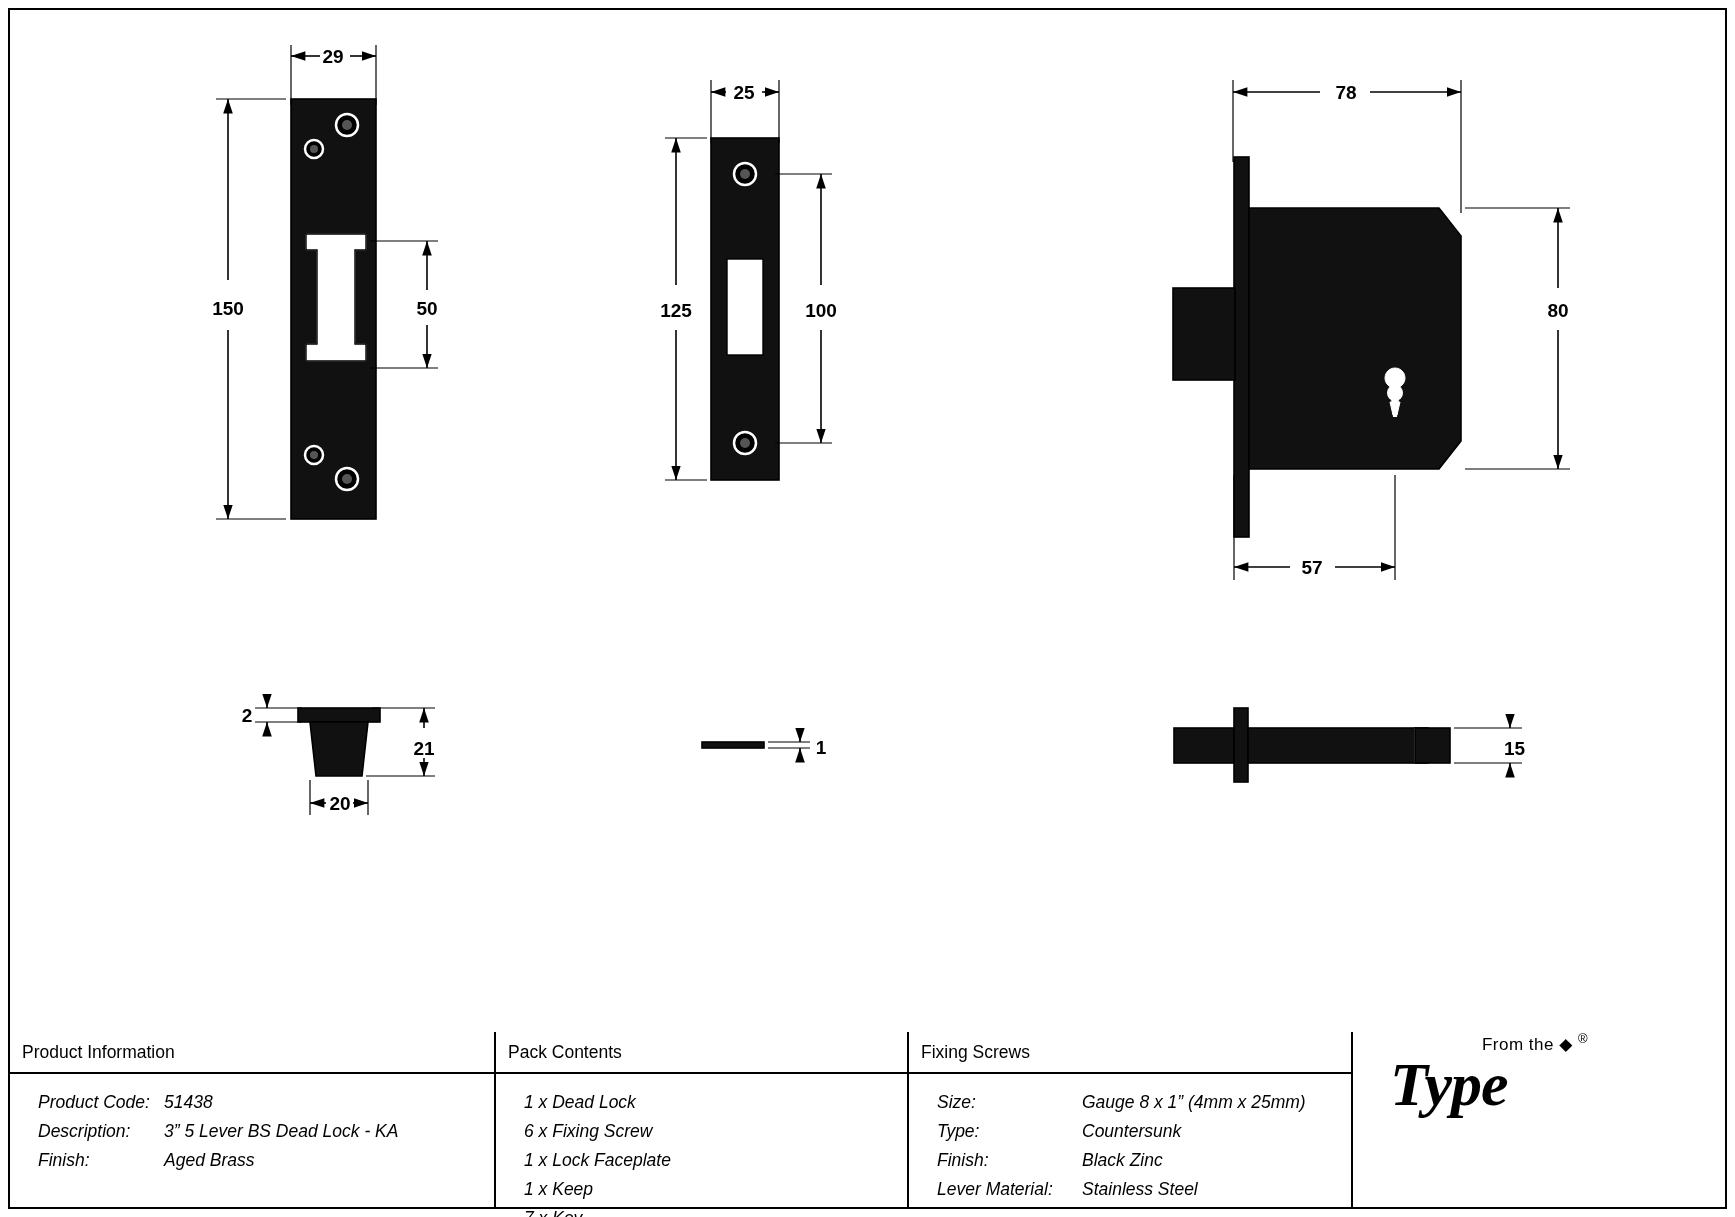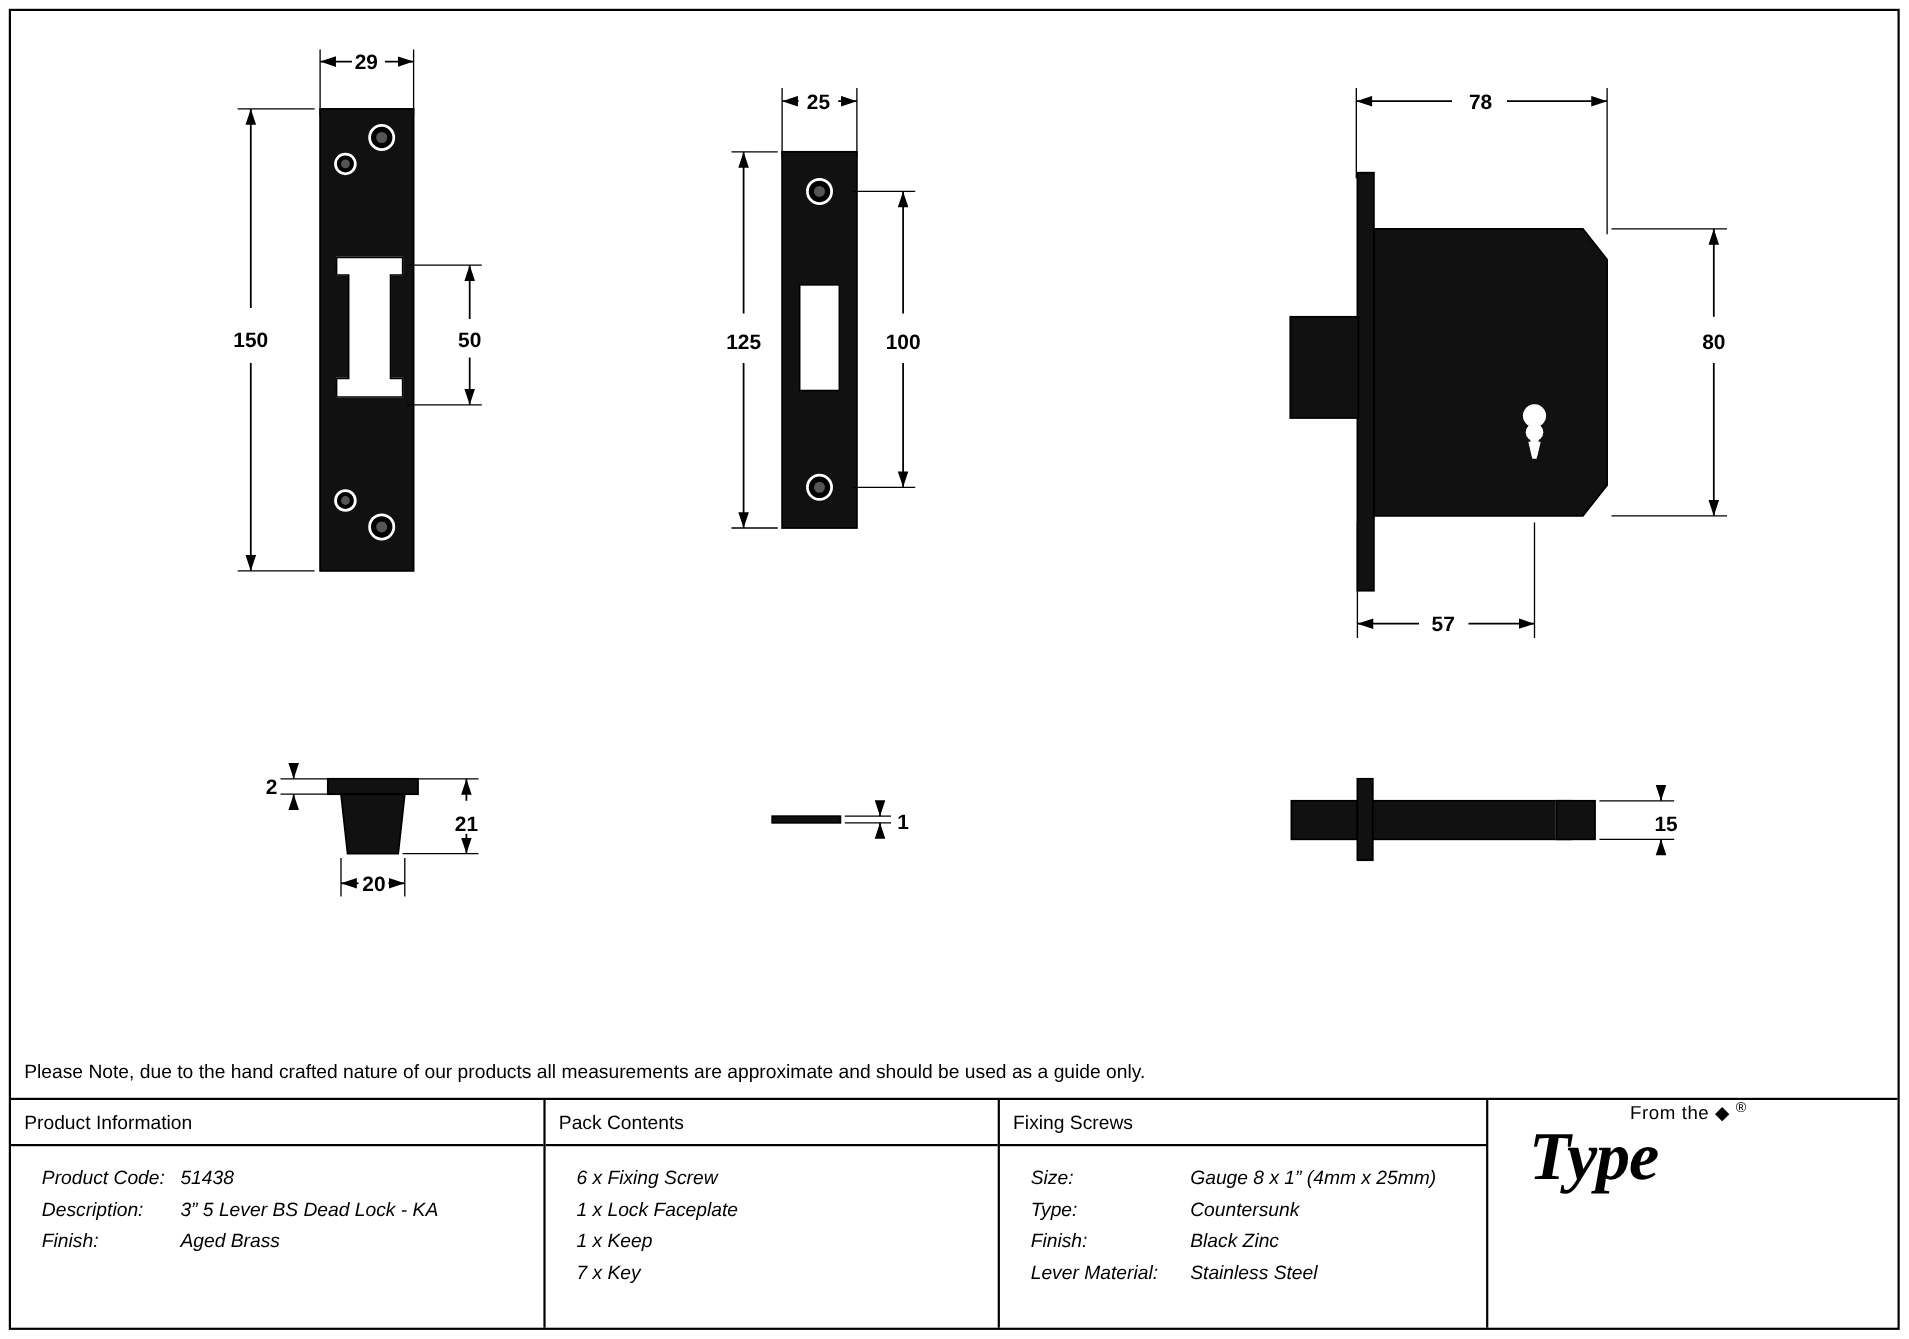--- a/index.html
+++ b/index.html
@@ -5,21 +5,21 @@
   html,body{margin:0;padding:0;background:#ffffff;}
   body{font-family:"Liberation Sans", sans-serif;color:#000;}
   .sheet{position:relative;width:1735px;height:1217px;box-sizing:border-box;}
   .frame{position:absolute;left:8px;top:8px;width:1719px;height:1201px;border:2px solid #000;box-sizing:border-box;}
   .drawing{position:absolute;left:10px;top:10px;width:1715px;height:940px;}
   svg{display:block;}
   .tbl{position:absolute;left:10px;top:950px;width:1715px;height:257px;}
   .note{position:absolute;left:0;top:0;width:1715px;height:50px;border-bottom:2px solid #000;box-sizing:border-box;display:flex;align-items:center;}
   .note span{padding-left:12px;font-size:17.5px;}
   .cols{position:absolute;left:0;top:50px;width:1715px;height:207px;display:flex;}
-  .col{box-sizing:border-box;border-right:2px solid #000;position:relative;}
+  .col{box-sizing:border-box;border-right:2px solid #000;position:relative;margin-top:32px;}
   .col.c1{width:486px;}
   .col.c2{width:413px;}
   .col.c3{width:444px;}
   .col.c4{width:272px;border-right:none;display:flex;align-items:flex-start;justify-content:center;}
   .colhead{height:42px;border-bottom:2px solid #000;display:flex;align-items:center;padding-left:12px;box-sizing:border-box;font-size:17.5px;}
   .colbody{padding:14px 0 0 28px;font-size:17.5px;line-height:29px;font-style:italic;}
   .kv{display:flex;}
   .kv .k{width:126px;}
   .kv3 .k{width:145px;}
   .list div{line-height:29px;}
@@ -169,23 +169,20 @@
         <line x1="1444" y1="718" x2="1512" y2="718" stroke-width="1.2"></line>
         <line x1="1444" y1="753" x2="1512" y2="753" stroke-width="1.2"></line>
         <line x1="1500" y1="706" x2="1500" y2="718" marker-end="url(#arrS)"></line>
         <line x1="1500" y1="753" x2="1500" y2="765" marker-start="url(#arrE)"></line>
         <text x="1494" y="745" class="dimtxt" text-anchor="start" fill="#000" stroke="none">15</text>
       </g>
     </svg>
   </div>
 
   <div class="tbl">
-    <div class="note">
-      <span>Please Note, due to the hand crafted nature of our products all measurements are approximate and should be used as a guide only.</span>
-    </div>
     <div class="cols">
 
       <div class="col c1">
         <div class="colhead">Product Information</div>
         <div class="colbody">
           <div class="kv">
             <div class="k">Product Code:</div>
             <div class="v">51438</div>
           </div>
           <div class="kv">
@@ -195,20 +192,21 @@
           <div class="kv">
             <div class="k">Finish:</div>
             <div class="v">Aged Brass</div>
           </div>
         </div>
       </div>
 
       <div class="col c2">
         <div class="colhead">Pack Contents</div>
         <div class="colbody list">
+          <div>1 x Dead Lock</div>
           <div>6 x Fixing Screw</div>
           <div>1 x Lock Faceplate</div>
           <div>1 x Keep</div>
           <div>7 x Key</div>
         </div>
       </div>
 
       <div class="col c3">
         <div class="colhead">Fixing Screws</div>
         <div class="colbody kv3">

